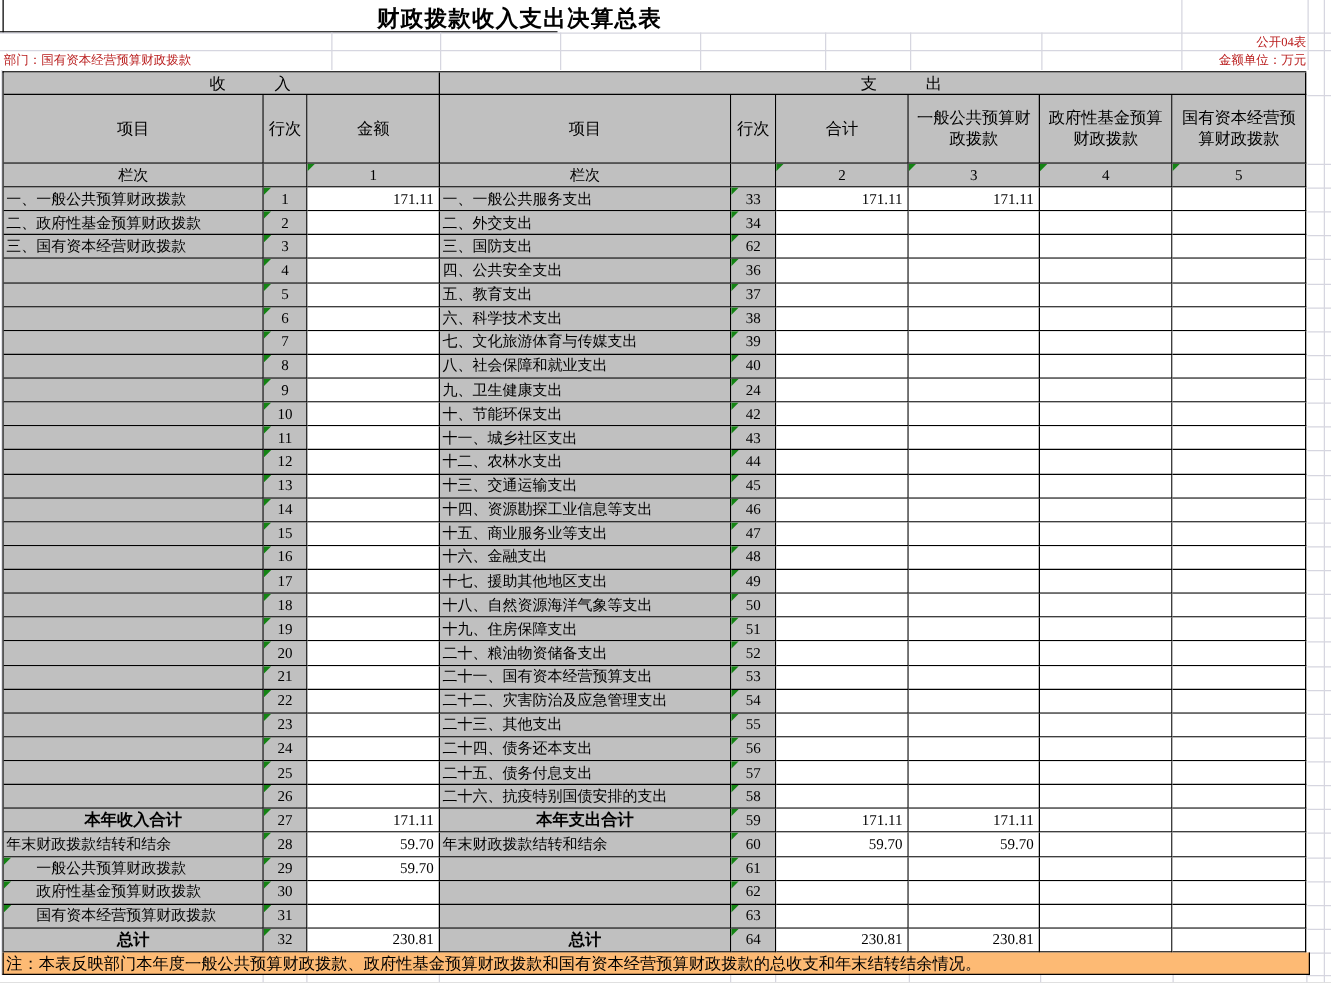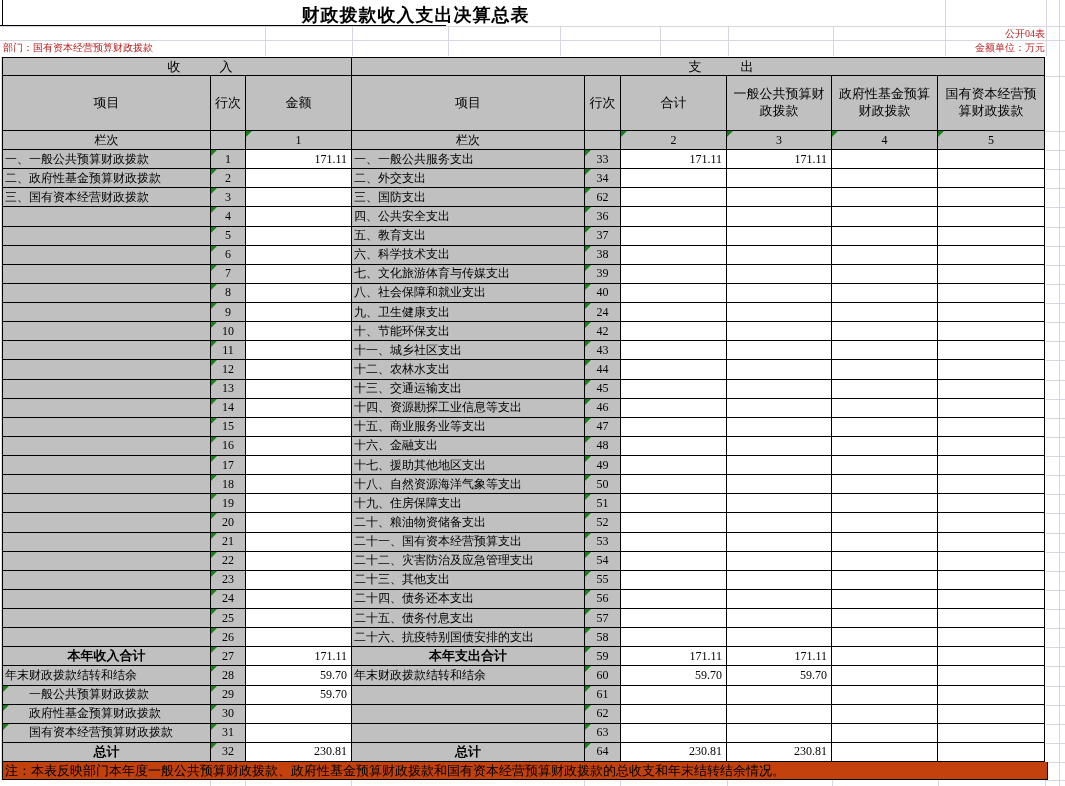--- a/index.html
+++ b/index.html
@@ -46,21 +46,21 @@
     content:"";position:absolute;top:0;left:0;width:0;height:0;
     border-top:6px solid #148414;border-right:6px solid transparent;
   }
   .barmark::after{
     content:"";position:absolute;left:-3px;top:-1px;width:3px;height:19px;
     background:#23b166;
   }
   .note{
     position:absolute;left:2px;top:762px;width:1042px;height:17px;
     border-left:1px solid #000;border-right:1px solid #000;border-bottom:1px solid #000;
-    background:#c2410c;font-size:13px;display:flex;align-items:center;padding-left:2px;
+    background:#fdba74;font-size:13px;display:flex;align-items:center;padding-left:2px;
     white-space:nowrap;overflow:hidden;color:#000;
   }
 </style>
 </head>
 <body>
 
 <div class="line" style="left:2px;top:0;width:1px;height:26px;"></div>
 <div class="line" style="left:0;top:25px;width:446px;height:1px;"></div>
 <div id="grid-fragments">
     <div class="faint" style="left: 0px; top: 26px; width: 1065px; height: 1px;"></div>

